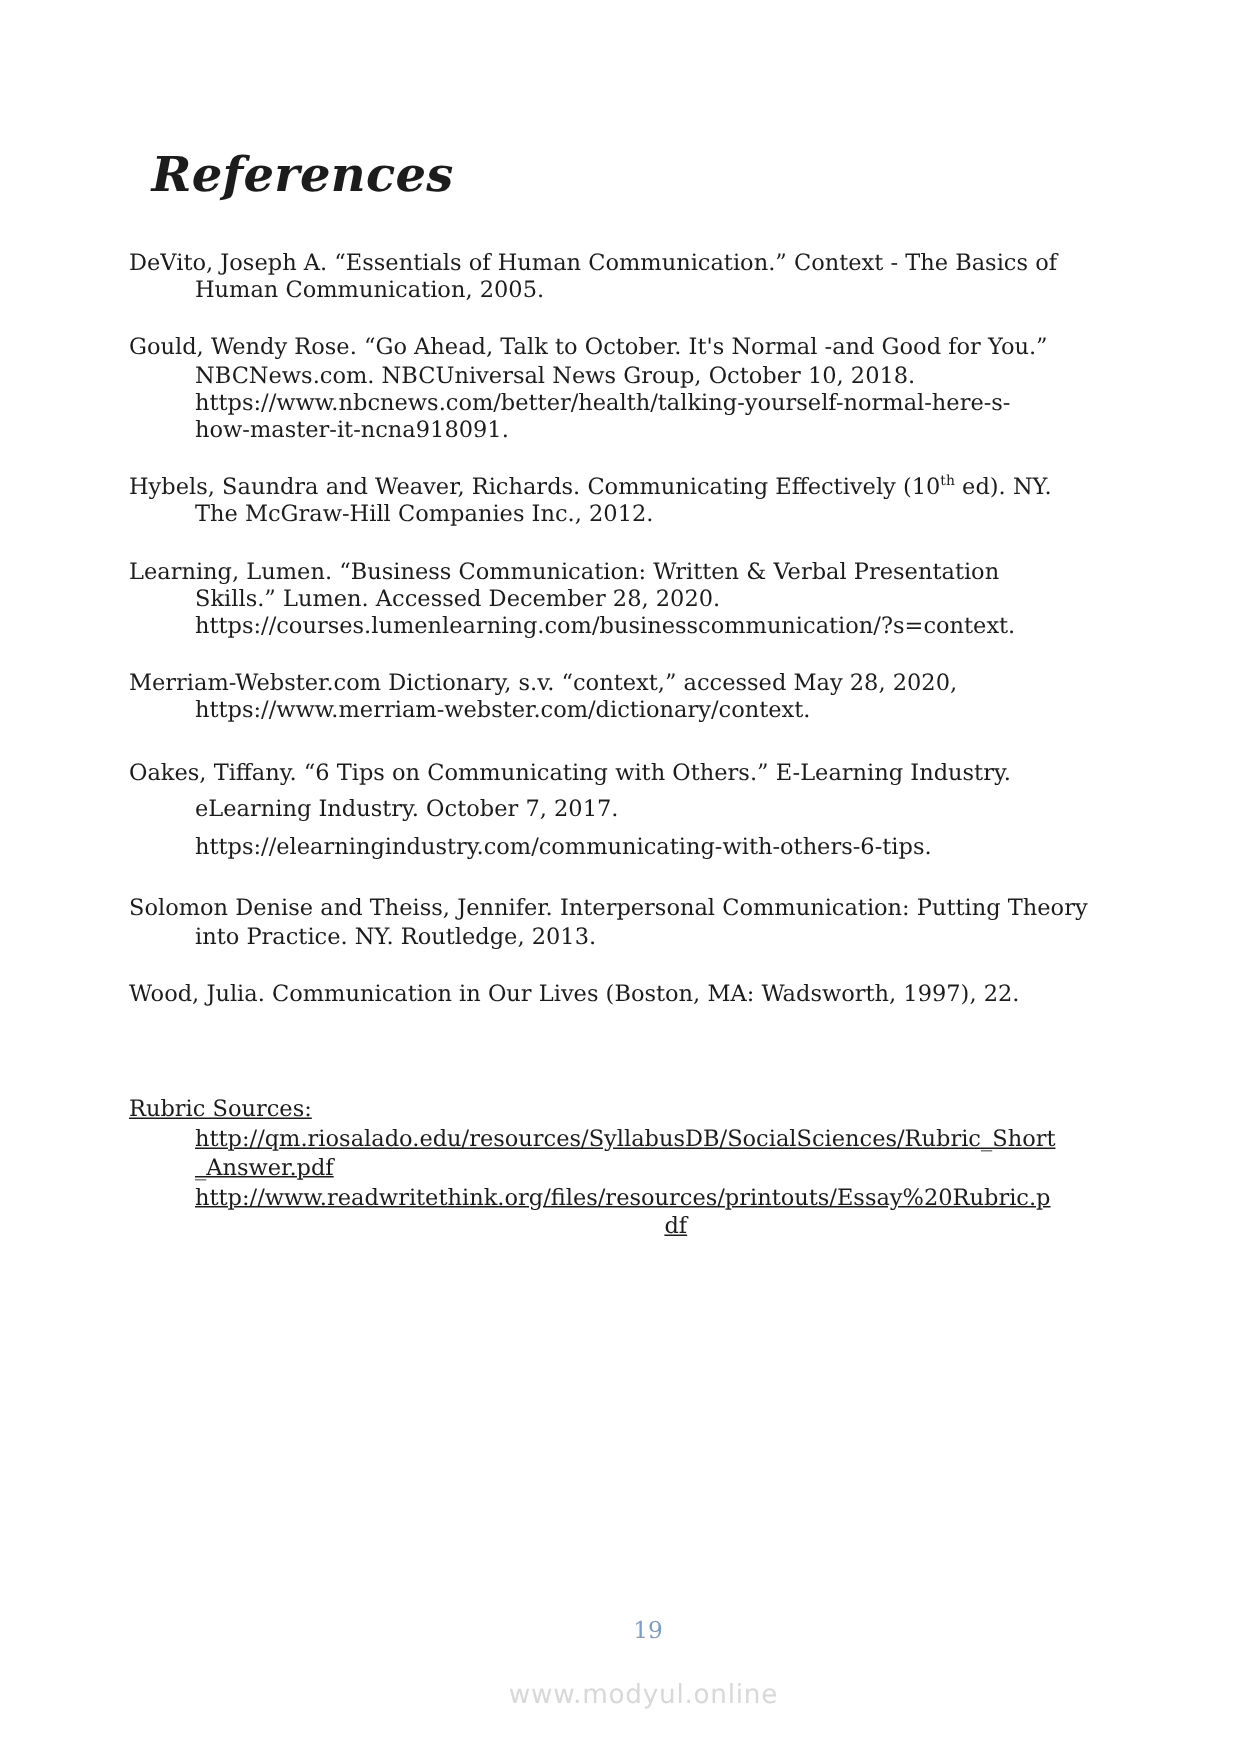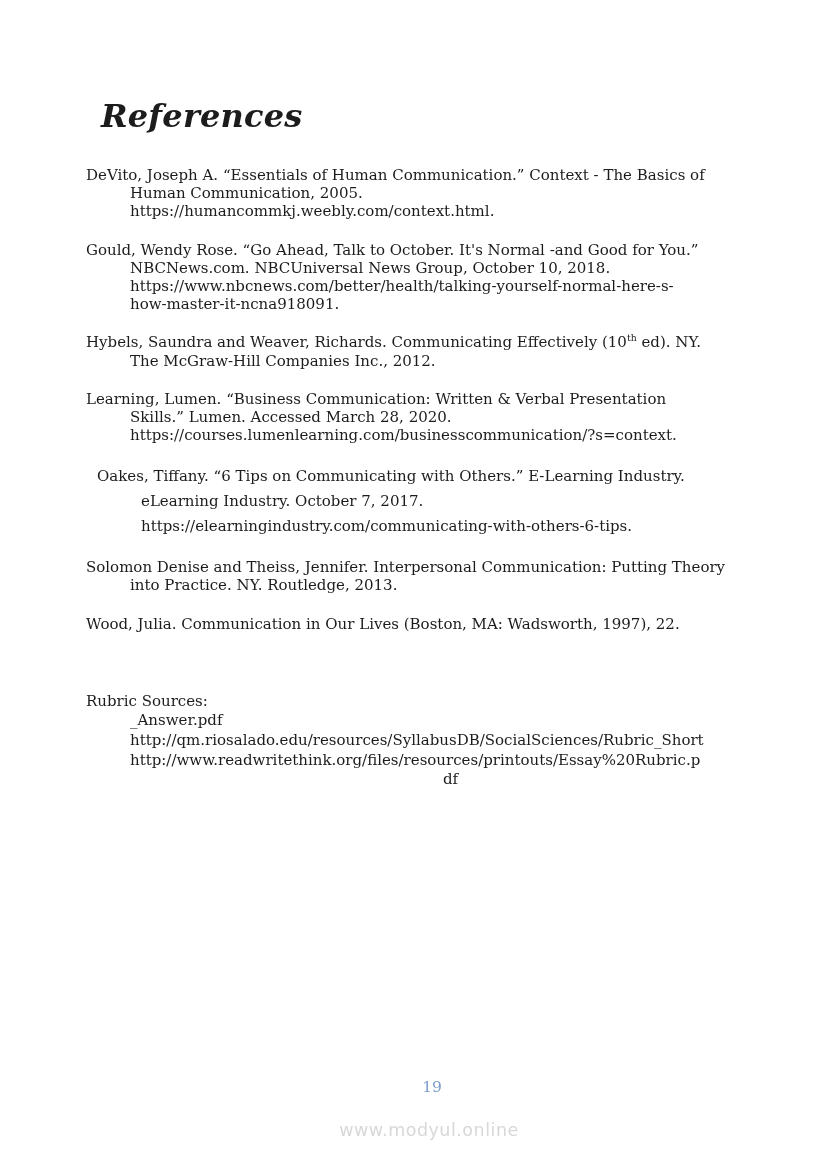--- a/index.html
+++ b/index.html
@@ -35,24 +35,24 @@
     top: 166px;
     width: 680px;
     font-size: 15px;
     line-height: 18.2px;
   }
   .ref {
     margin: 0 0 20px 0;
   }
   .ref.wide .ln {
     line-height: 24.6px;
-    margin-left: 11px;
   }
   .rubric {
     margin-top: 59px;
+    text-decoration: underline;
   }
   .rubric .ln {
     line-height: 19.6px;
   }
   .ln {
     white-space: nowrap;
   }
   .ind1 { padding-left: 44px; }
   .ind2 { padding-left: 49px; text-align: center; }
   .seg-italic { }
@@ -85,52 +85,55 @@
 </style>
 </head>
 <body style="--bg: #ffffff; --text: #1c1c1c; --pagenum: #7b9dc9; --wm: #d8d8d8;">
 
 <div class="page">
   <h1 class="title">References</h1>
   <div class="content">
       <div class="ref">
         <div class="ln ind0"><span>DeVito, Joseph A. “Essentials of Human Communication.” Context - The Basics of</span></div>
         <div class="ln ind1"><span>Human Communication, 2005.</span></div>
-        <div class="ln ind1"><span>https://humancommkj.weebly.com/context.html.</span></div>
       </div>
       <div class="ref">
         <div class="ln ind0"><span>Gould, Wendy Rose. “Go Ahead, Talk to October. It's Normal -and Good for You.”</span></div>
         <div class="ln ind1"><span>NBCNews.com. NBCUniversal News Group, October 10, 2018.</span></div>
         <div class="ln ind1"><span>https://www.nbcnews.com/better/health/talking-yourself-normal-here-s-</span></div>
         <div class="ln ind1"><span>how-master-it-ncna918091.</span></div>
       </div>
       <div class="ref">
         <div class="ln ind0"><span>Hybels, Saundra and Weaver, Richards. Communicating Effectively (10</span><span class="seg-sup">th</span><span> ed). NY.</span></div>
         <div class="ln ind1"><span>The McGraw-Hill Companies Inc., 2012.</span></div>
       </div>
       <div class="ref">
         <div class="ln ind0"><span>Learning, Lumen. “Business Communication: Written &amp; Verbal Presentation</span></div>
-        <div class="ln ind1"><span>Skills.” Lumen. Accessed March 28, 2020.</span></div>
+        <div class="ln ind1"><span>Skills.” Lumen. Accessed December 28, 2020.</span></div>
         <div class="ln ind1"><span>https://courses.lumenlearning.com/businesscommunication/?s=context.</span></div>
+      </div>
+      <div class="ref">
+        <div class="ln ind0"><span>Merriam-Webster.com Dictionary, s.v. “context,” accessed May 28, 2020,</span></div>
+        <div class="ln ind1"><span>https://www.merriam-webster.com/dictionary/context.</span></div>
       </div>
       <div class="ref wide">
         <div class="ln ind0"><span>Oakes, Tiffany. “6 Tips on Communicating with Others.” E-Learning Industry.</span></div>
         <div class="ln ind1"><span>eLearning Industry. October 7, 2017.</span></div>
         <div class="ln ind1"><span>https://elearningindustry.com/communicating-with-others-6-tips.</span></div>
       </div>
       <div class="ref">
         <div class="ln ind0"><span>Solomon Denise and Theiss, Jennifer. </span><span class="seg-italic">Interpersonal Communication: Putting Theory</span></div>
         <div class="ln ind1"><span class="seg-italic">into Practice</span><span>. NY. Routledge, 2013.</span></div>
       </div>
       <div class="ref">
         <div class="ln ind0"><span>Wood, Julia. Communication in Our Lives (Boston, MA: Wadsworth, 1997), 22.</span></div>
       </div>
       <div class="ref rubric">
         <div class="ln ind0"><span>Rubric Sources:</span></div>
+        <div class="ln ind1"><span>http://qm.riosalado.edu/resources/SyllabusDB/SocialSciences/Rubric_Short</span></div>
         <div class="ln ind1"><span>_Answer.pdf</span></div>
-        <div class="ln ind1"><span>http://qm.riosalado.edu/resources/SyllabusDB/SocialSciences/Rubric_Short</span></div>
         <div class="ln ind1"><span>http://www.readwritethink.org/files/resources/printouts/Essay%20Rubric.p</span></div>
         <div class="ln ind2"><span>df</span></div>
       </div>
     </div>
   <div class="page-number">19</div>
   <div class="watermark">www.modyul.online</div>
 </div>
 
 </body></html>

